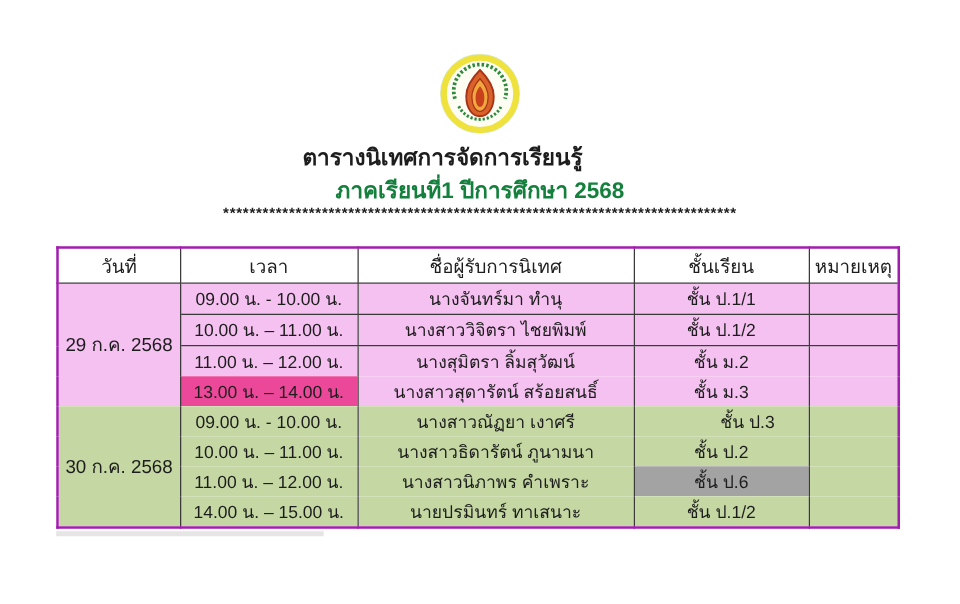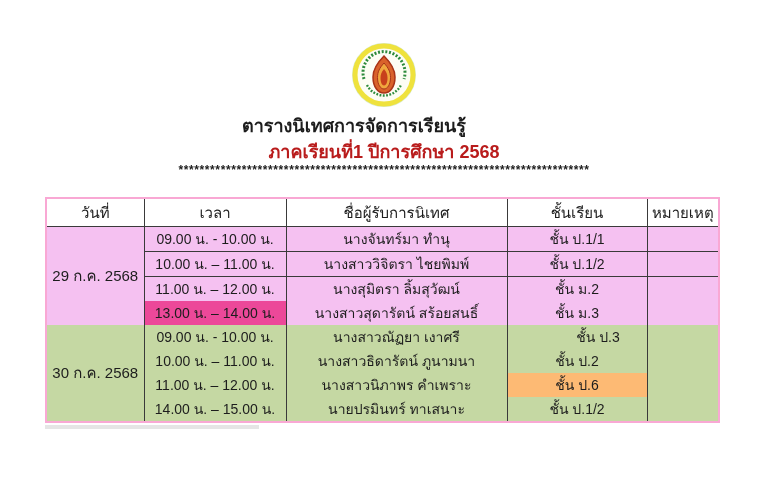--- a/index.html
+++ b/index.html
@@ -7,31 +7,31 @@
     position:relative;width:768px;height:483px;background:#ffffff;overflow:hidden;
     font-family:"Liberation Sans", sans-serif;color:#222;
   }
   .logo{position:absolute;left:352px;top:43px;width:64px;height:64px;}
   .doc-title{
     position:absolute;left:0;top:111px;width:708px;text-align:center;
     font-size:18px;font-weight:bold;color:#1d1d1d;
   }
   .doc-subtitle{
     position:absolute;left:0;top:137px;width:768px;text-align:center;
-    font-size:18px;font-weight:bold;color:#b91c1c;
+    font-size:18px;font-weight:bold;color:#15803d;
   }
   .divider{
     position:absolute;left:0;top:163px;width:768px;text-align:center;
     font-size:12px;font-weight:bold;letter-spacing:0.6px;color:#1d1d1d;
     white-space:nowrap;
   }
   table.schedule{
     position:absolute;left:45px;top:197px;width:673px;
     border-collapse:collapse;table-layout:fixed;
-    border:2px solid #f9a8d4;
+    border:2px solid #a21caf;
     font-size:14px;
   }
   .schedule th,.schedule td{
     border-left:1px solid #3a3a3a;border-right:1px solid #3a3a3a;
     text-align:center;vertical-align:middle;padding:0 2px;
     overflow:hidden;white-space:nowrap;color:#1d1d1d;
   }
   .schedule thead th{
     height:27px;font-weight:normal;border-bottom:1.5px solid #3a3a3a;background:#ffffff;
     font-size:15px;
@@ -118,21 +118,21 @@
         </tr>
         <tr>
           <td style="background: rgb(197, 216, 163);">10.00 น. – 11.00 น.</td>
           <td style="background: rgb(197, 216, 163);">นางสาวธิดารัตน์ ภูนามนา</td>
           <td style="background: rgb(197, 216, 163);">ชั้น ป.2</td>
           <td style="background: rgb(197, 216, 163);"></td>
         </tr>
         <tr>
           <td style="background: rgb(197, 216, 163);">11.00 น. – 12.00 น.</td>
           <td style="background: rgb(197, 216, 163);">นางสาวนิภาพร คำเพราะ</td>
-          <td style="background: #fdba74;">ชั้น ป.6</td>
+          <td style="background: #a3a3a3;">ชั้น ป.6</td>
           <td style="background: rgb(197, 216, 163);"></td>
         </tr>
         <tr>
           <td style="background: rgb(197, 216, 163);">14.00 น. – 15.00 น.</td>
           <td style="background: rgb(197, 216, 163);">นายปรมินทร์ ทาเสนาะ</td>
           <td style="background: rgb(197, 216, 163);">ชั้น ป.1/2</td>
           <td style="background: rgb(197, 216, 163);"></td>
         </tr>
       </tbody>
   </table>

